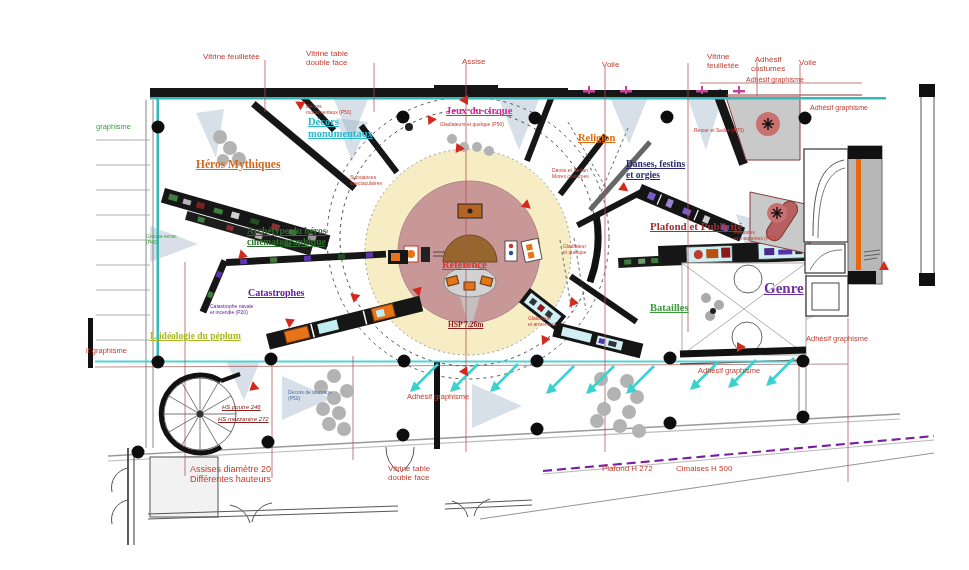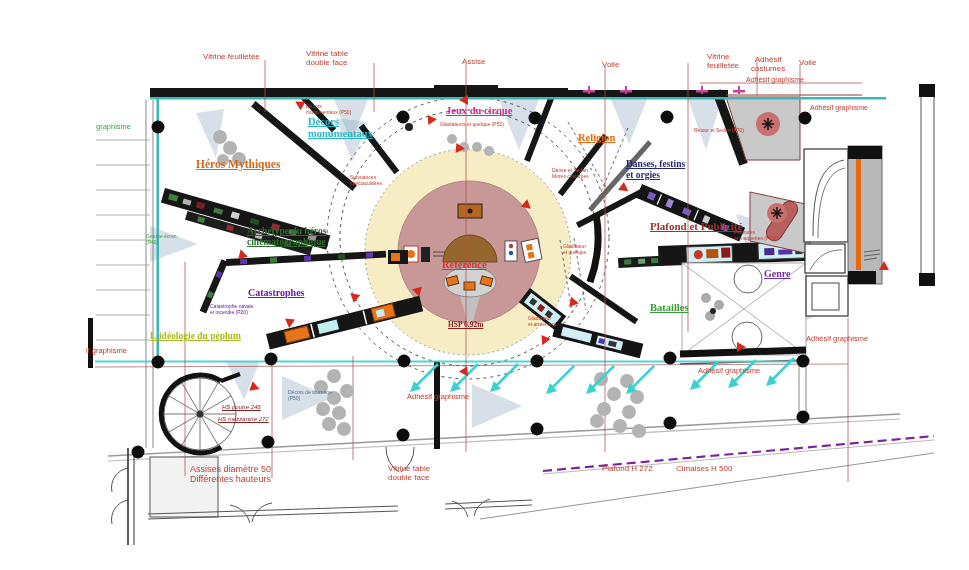--- a/index.html
+++ b/index.html
@@ -466,37 +466,37 @@
       <div class="lbl" style="left: 96px; top: 123px; font-size: 7.5px; color: rgb(58, 163, 72);">graphisme</div>
       <div class="lbl" style="left: 86px; top: 325px; font-size: 7.5px; color: rgb(194, 59, 46); margin-top: 22px;">if graphisme</div>
       <div class="lbl serif b u" style="left: 196px; top: 158px; font-size: 11.5px; color: rgb(210, 105, 30);">Héros Mythiques</div>
       <div class="lbl serif b u" style="left: 308px; top: 104px; font-size: 10.5px; color: rgb(42, 183, 201); margin-top: 12px;">Décors
 monumentaux</div>
       <div class="lbl serif b u" style="left: 446px; top: 105px; font-size: 10.5px; color: rgb(214, 33, 156);">Jeux du cirque</div>
       <div class="lbl serif b u" style="left: 578px; top: 132px; font-size: 10.5px; color: rgb(224, 106, 16);">Religion</div>
       <div class="lbl serif b u" style="left: 626px; top: 159px; font-size: 9.5px; color: rgb(40, 40, 110);">Danses, festins
 et orgies</div>
       <div class="lbl serif b u" style="left: 650px; top: 220px; font-size: 11px; color: rgb(160, 48, 48);">Plafond et Publicité</div>
-      <div class="lbl serif b u" style="left: 764px; top: 268px; font-size: 10px; color: rgb(112, 48, 160);">Genre</div>
+      <div class="lbl serif b u" style="left: 764px; top: 280px; font-size: 15px; color: rgb(112, 48, 160);">Genre</div>
       <div class="lbl serif b u" style="left: 650px; top: 302px; font-size: 10.5px; color: rgb(58, 154, 58);">Batailles</div>
       <div class="lbl serif b u" style="left: 204px; top: 226px; font-size: 9.5px; color: rgb(46, 110, 46); margin-left: 43px;">Archétype du héros
 cinématographique</div>
       <div class="lbl serif b u" style="left: 248px; top: 287px; font-size: 10px; color: rgb(106, 27, 154); text-align: center;">Catastrophes</div>
       <div class="lbl serif b u" style="left: 150px; top: 331px; font-size: 9.5px; color: rgb(168, 184, 32);">L'idéologie du péplum</div>
       <div class="lbl serif b u" style="left: 442px; top: 227px; font-size: 10.5px; color: rgb(224, 48, 48); margin-top: 32px;">Référence</div>
       <div class="lbl" style="left: 407px; top: 393px; font-size: 7.5px; color: rgb(194, 59, 46);">Adhésif graphisme</div>
       <div class="lbl" style="left: 698px; top: 367px; font-size: 7.5px; color: rgb(194, 59, 46);">Adhésif graphisme</div>
       <div class="lbl" style="left: 806px; top: 335px; font-size: 7.5px; color: rgb(194, 59, 46);">Adhésif graphisme</div>
-      <div class="lbl" style="left: 190px; top: 464px; font-size: 9px; color: rgb(194, 59, 46);">Assises diamètre 50
+      <div class="lbl" style="left: 190px; top: 464px; font-size: 9px; color: rgb(194, 59, 46);">Assises diamètre 20
 Différentes hauteurs</div>
       <div class="lbl" style="left: 388px; top: 464px; font-size: 8px; color: rgb(194, 59, 46);">Vitrine table
 double face</div>
       <div class="lbl" style="left: 602px; top: 464px; font-size: 8px; color: rgb(194, 59, 46);">Plafond H 272</div>
       <div class="lbl" style="left: 676px; top: 464px; font-size: 8px; color: rgb(194, 59, 46);">Cimaises  H 500</div>
-      <div class="lbl serif b u" style="left: 448px; top: 321px; font-size: 7.5px; color: rgb(139, 32, 32);">HSP 6.92m</div>
+      <div class="lbl serif b u" style="left: 448px; top: 321px; font-size: 7.5px; color: rgb(139, 32, 32);">HSP 7.26m</div>
       <div class="lbl u i" style="left: 222px; top: 404px; font-size: 6px; color: rgb(139, 32, 32);">HS poutre 246</div>
       <div class="lbl u i" style="left: 218px; top: 416px; font-size: 6px; color: rgb(139, 32, 32);">HS mezzanine 272</div>
       <div class="lbl" style="left: 350px; top: 175px; font-size: 5px; color: rgb(194, 59, 46);">Substances
 spectaculaires</div>
       <div class="lbl" style="left: 440px; top: 122px; font-size: 5px; color: rgb(194, 59, 46);">Gladiateurs et quelque (P50)</div>
       <div class="lbl" style="left: 552px; top: 168px; font-size: 5px; color: rgb(194, 59, 46);">Danse et Sedan
 Mores costumes</div>
       <div class="lbl" style="left: 694px; top: 128px; font-size: 5px; color: rgb(194, 59, 46);">Retour et Sedan (P70)</div>
       <div class="lbl" style="left: 563px; top: 244px; font-size: 5px; color: rgb(194, 59, 46);">Gladiateur
 et quelque</div>

